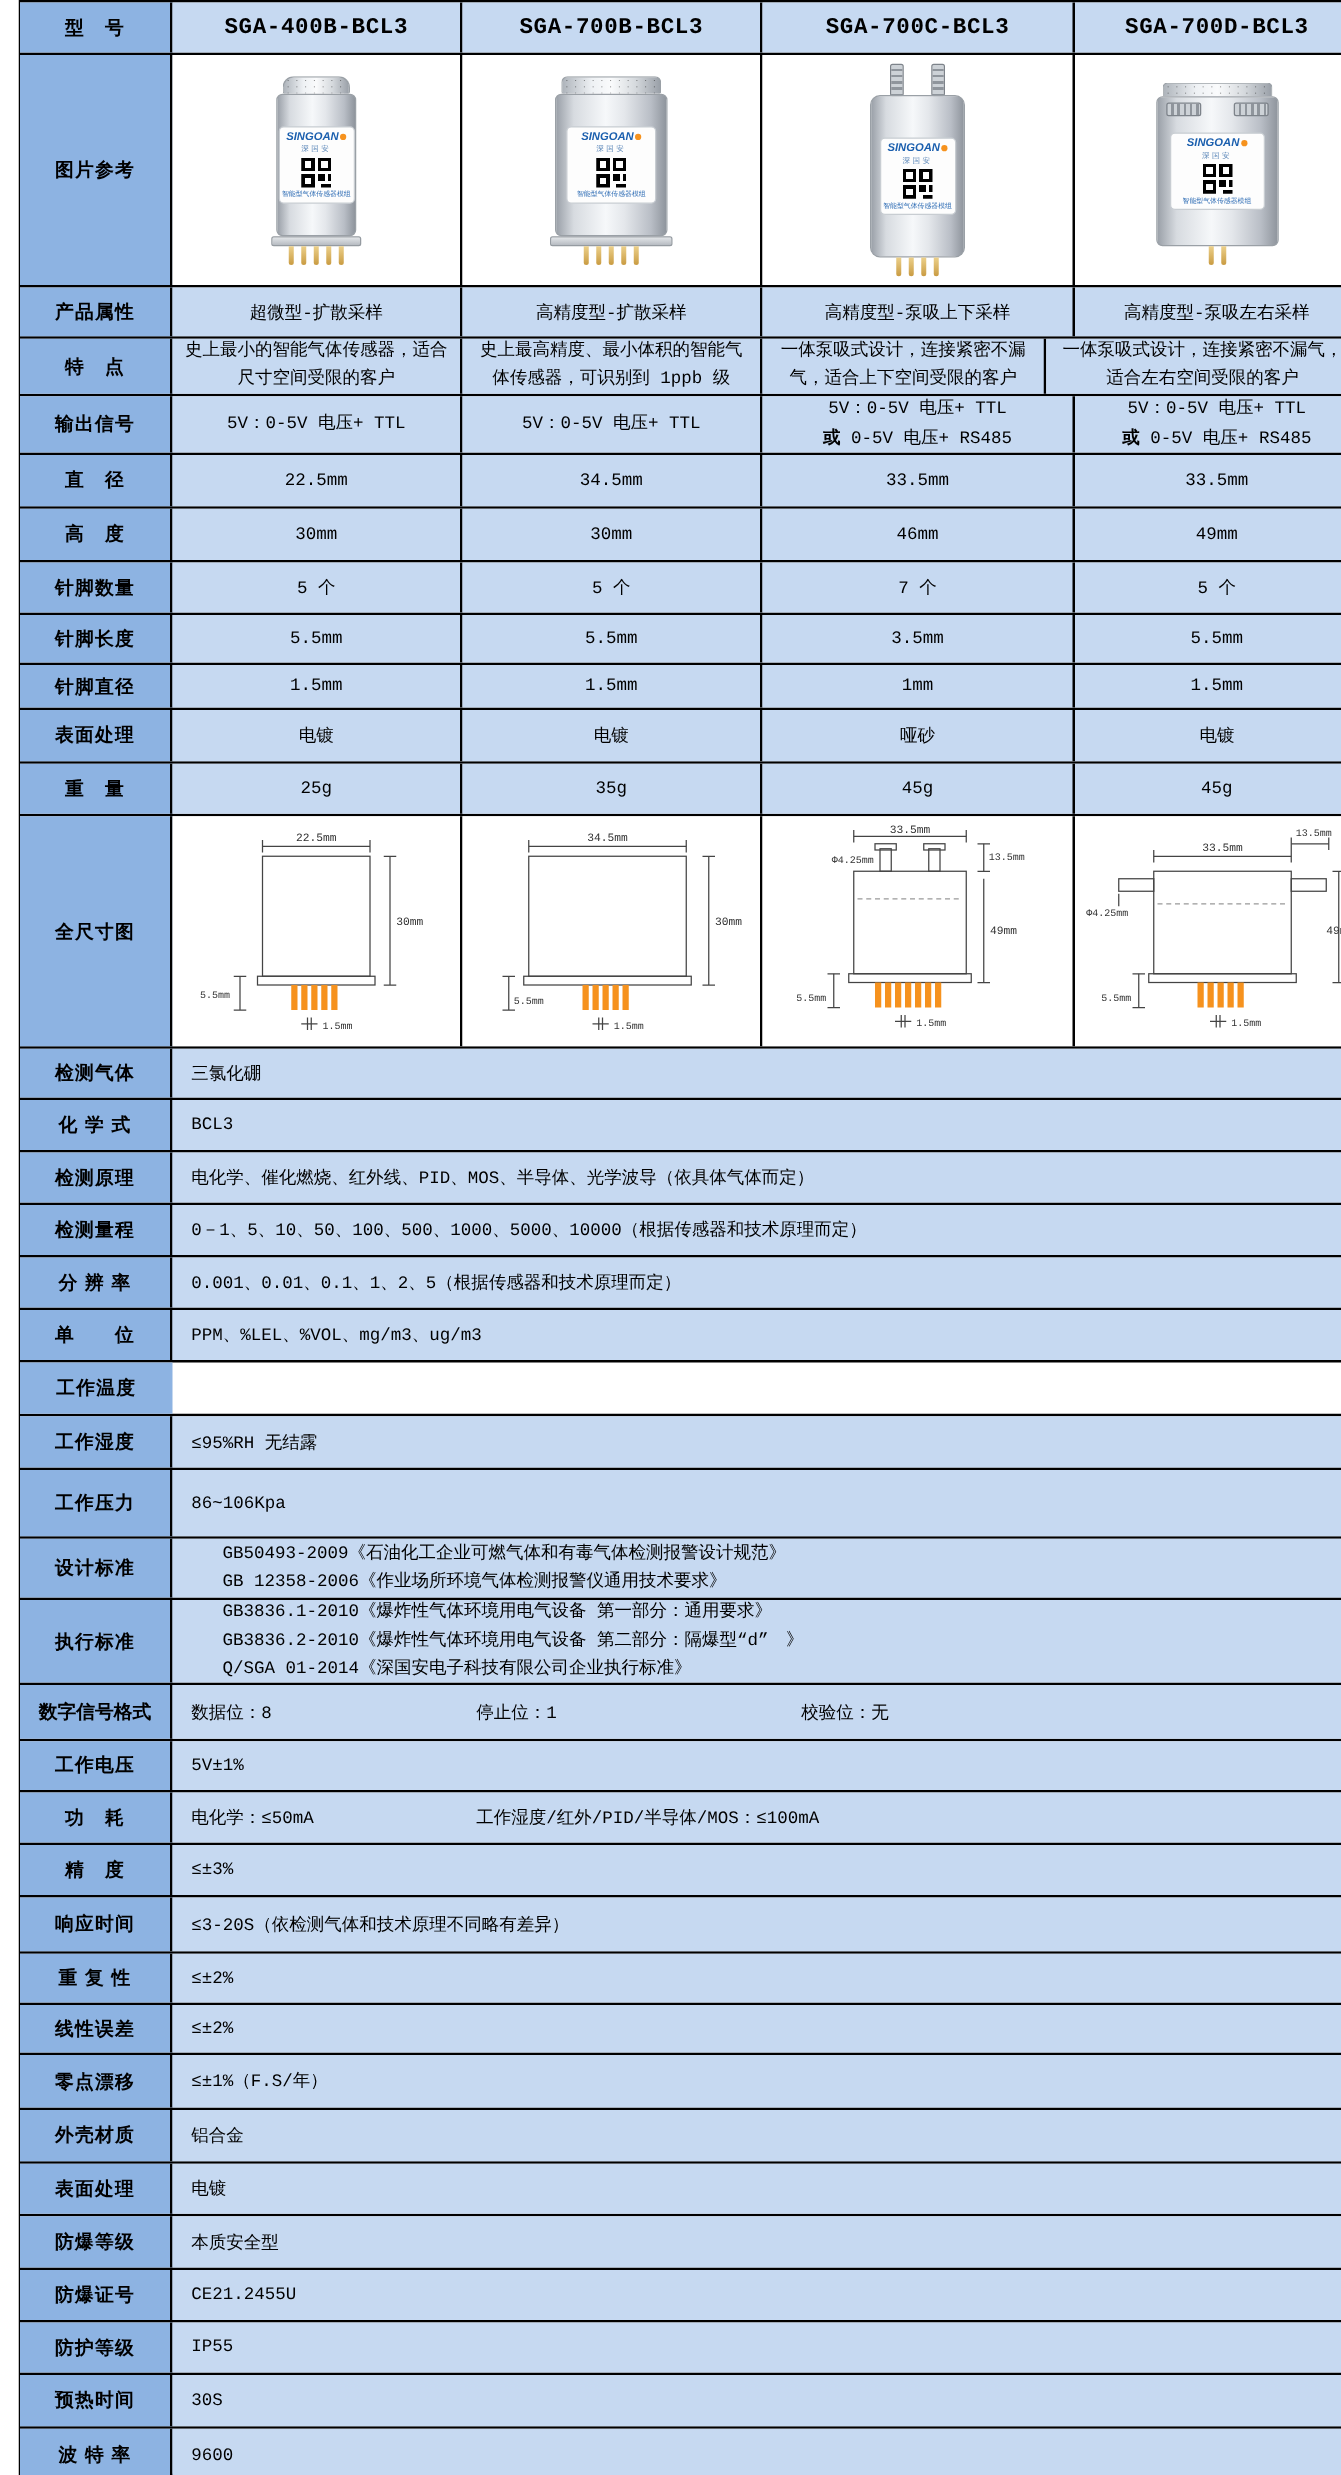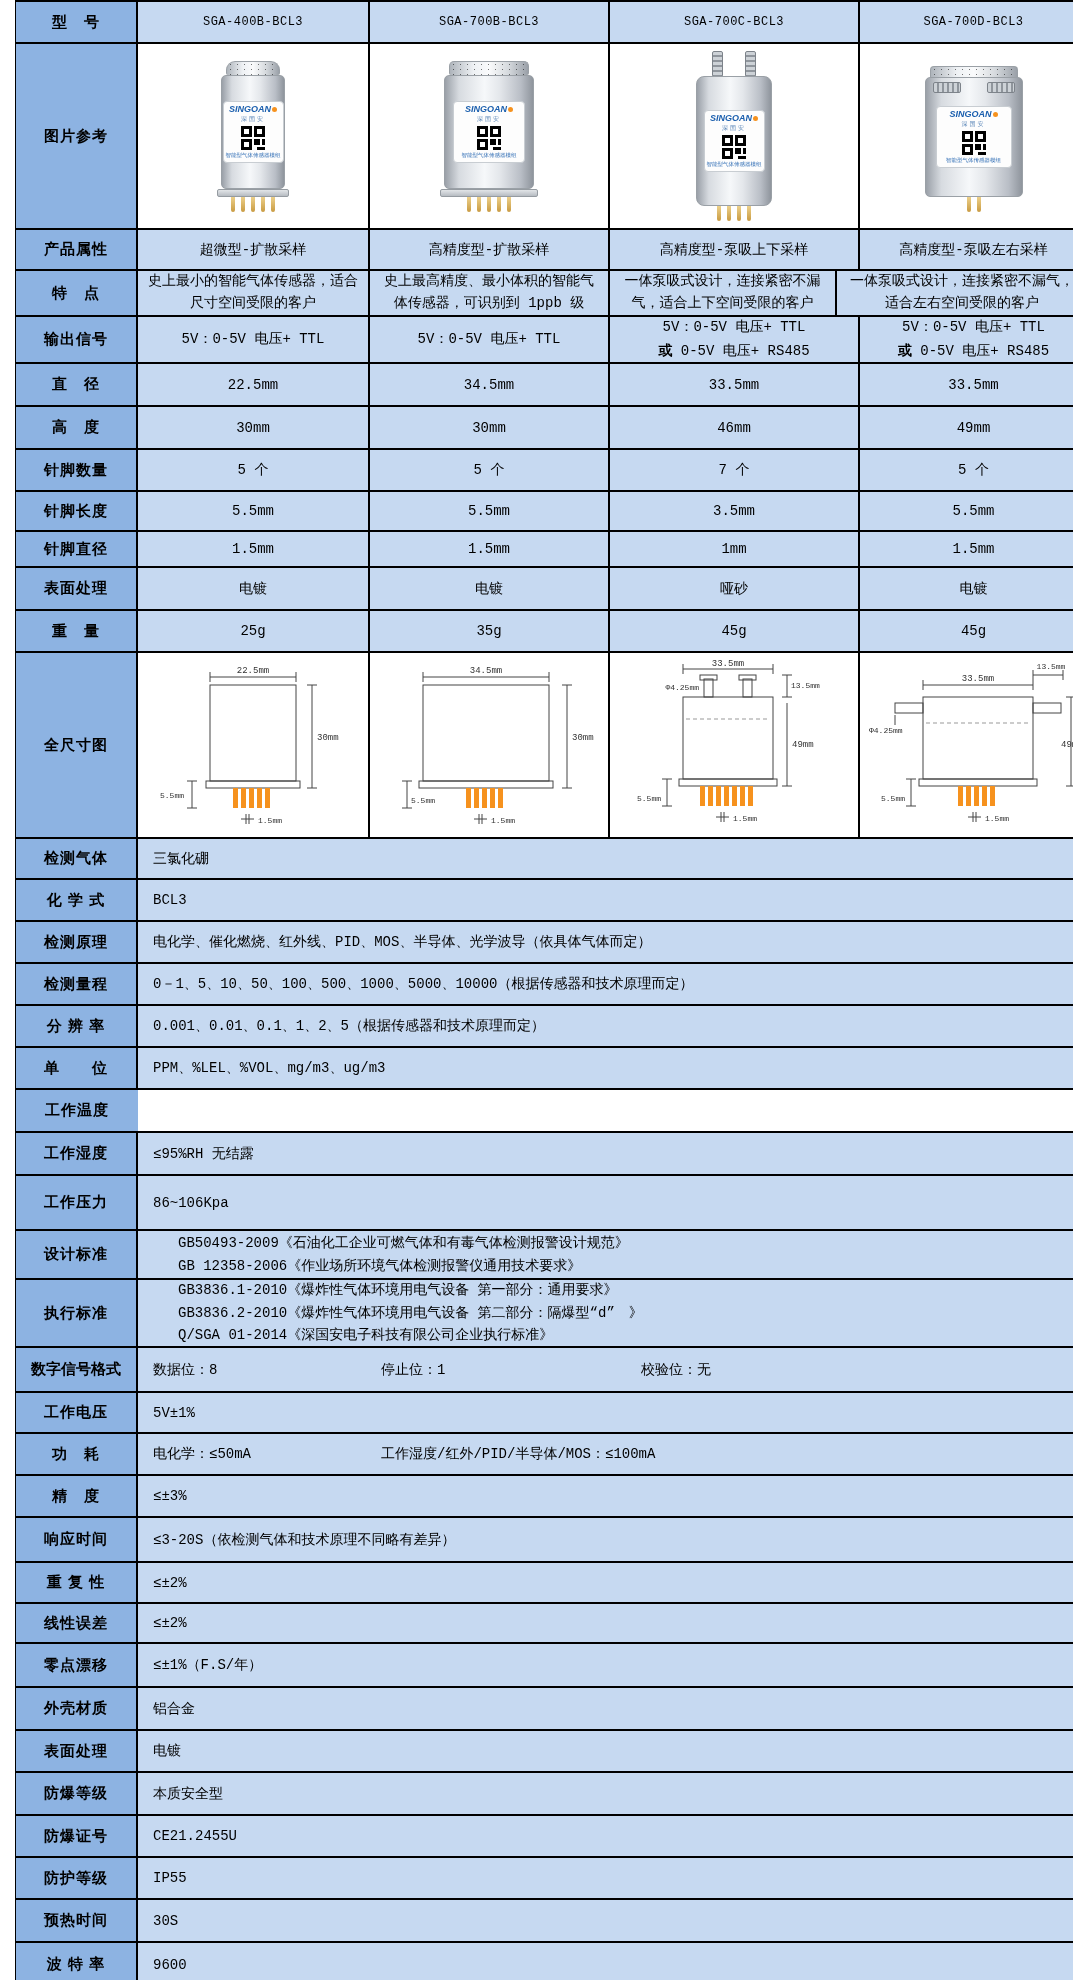--- a/index.html
+++ b/index.html
@@ -14,21 +14,21 @@
   .row:last-child{border-bottom:none;}
   .cell{box-sizing:border-box;border-right:2px solid #000;display:flex;align-items:center;justify-content:center;overflow:hidden;}
   .cell:last-child{border-right:none;}
   .lab{width:122px;background:#8db3e2;font-weight:bold;font-size:15px;text-align:center;flex:none;letter-spacing:1px;}
   .val{background:#c6d9f1;font-size:14px;text-align:center;
        font-family:"Liberation Mono","DejaVu Sans Mono",monospace;}
   .c1{width:232px;}.c2{width:240px;}.c3{width:250px;}.c4{width:229px;flex:1;}
   .full{flex:1;background:#c6d9f1;justify-content:flex-start;padding-left:15px;
         font-family:"Liberation Mono","DejaVu Sans Mono",monospace;font-size:14px;text-align:left;}
   .white{background:#fff;}
-  .hdr .val{font-weight:normal;font-size:12px;letter-spacing:.5px;}
+  .hdr .val{font-weight:bold;font-size:18px;letter-spacing:.5px;}
   .wrap2{padding:4px 10px;line-height:1.55;}
   .colcell{flex-direction:column;line-height:1.7;}
   .sig2::first-letter{font-weight:bold;}
   .multiline{flex-direction:column;align-items:flex-start;justify-content:center;line-height:1.6;padding-left:40px;}
   .parts span{display:inline-block;}
   .parts .p0{width:228px;}
   .parts .p1{width:260px;}
 
   
   .sensor{position:relative;display:flex;flex-direction:column;align-items:center;}

